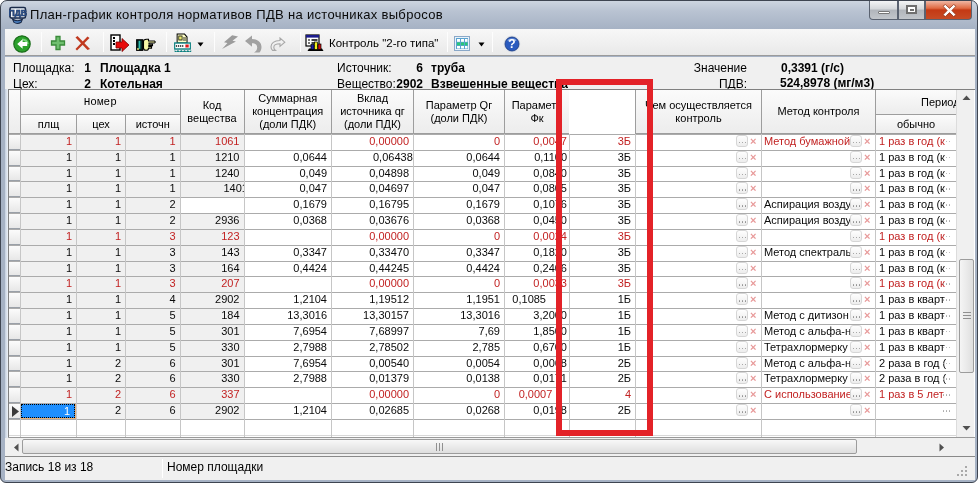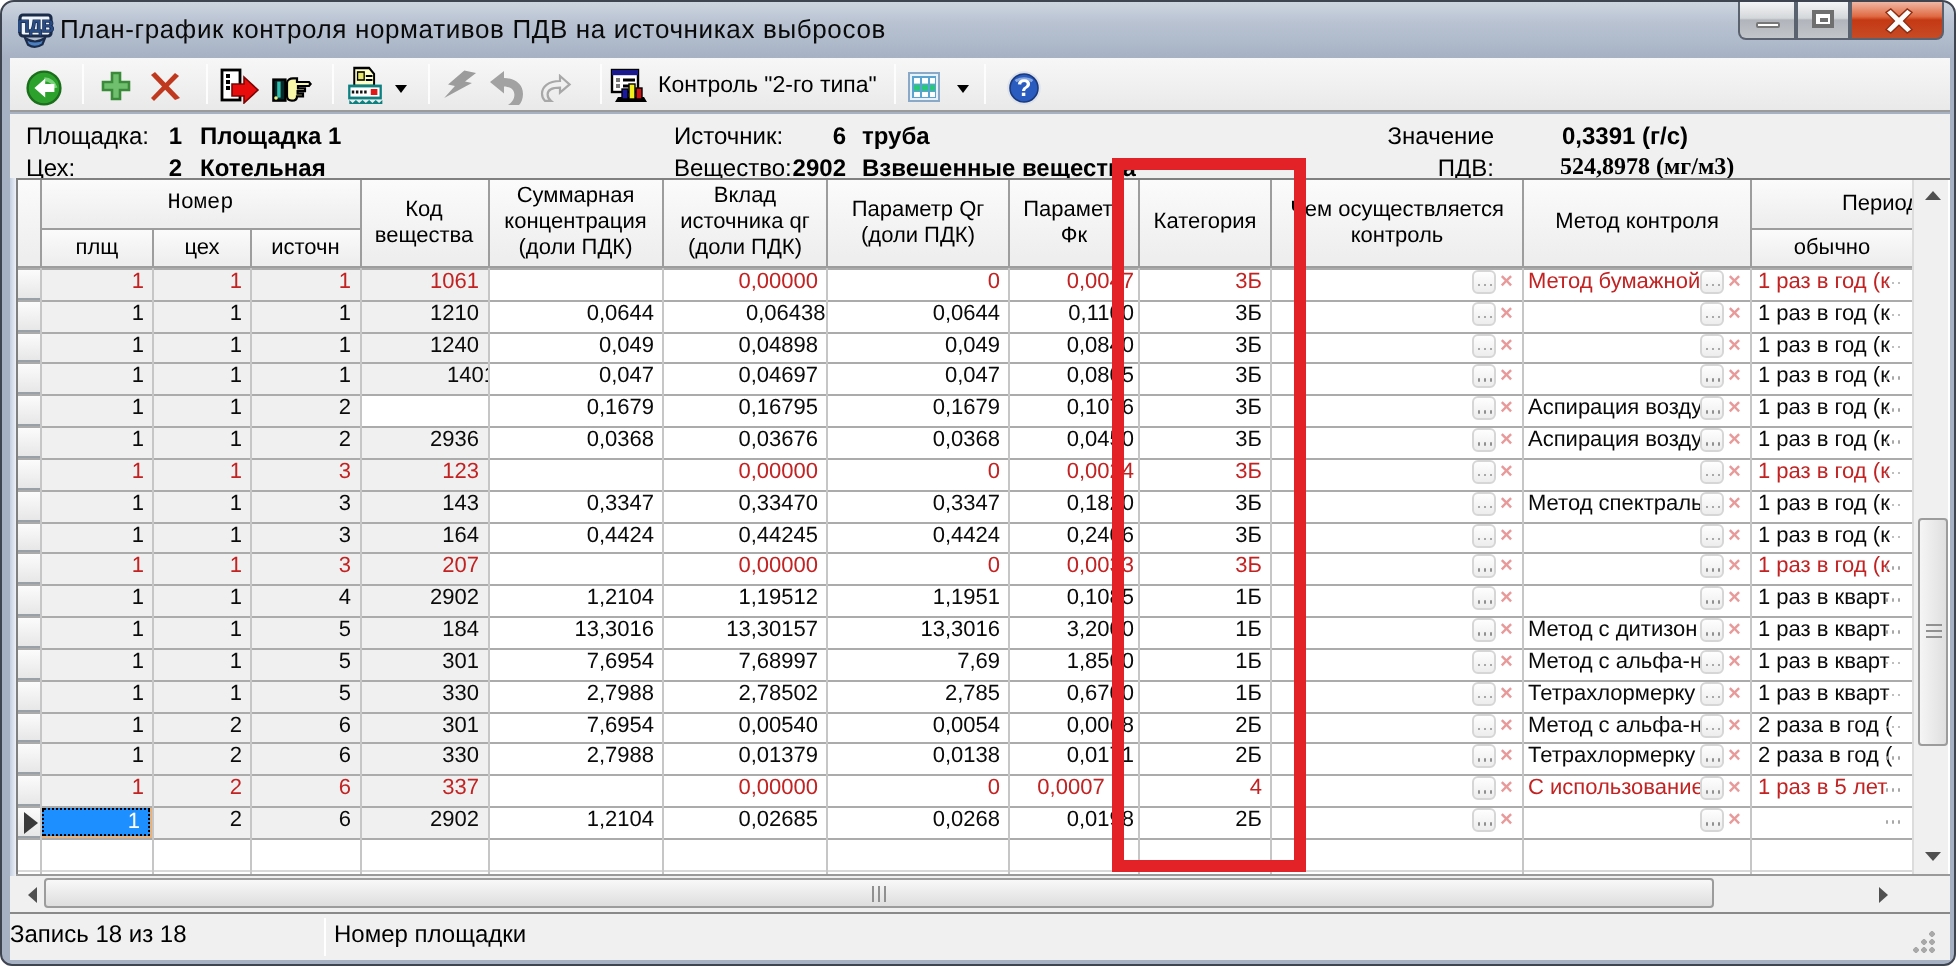--- a/index.html
+++ b/index.html
@@ -172,34 +172,33 @@
 <div class="txt t12 b" style="left:99px;top:75.5px;">Котельная</div>
 <div class="txt t12" style="left:336px;top:59.5px;">Источник:</div>
 <div class="txt t12" style="left:336px;top:75.5px;">Вещество:</div>
 <div class="txt t12 b" style="left:422px;top:59.5px;transform:translateX(-100%);">6</div>
 <div class="txt t12 b" style="left:430px;top:59.5px;">труба</div>
 <div class="txt t12 b" style="left:422px;top:75.5px;transform:translateX(-100%);">2902</div>
 <div class="txt t12 b" style="left:430px;top:75.5px;">Взвешенные вещества</div>
 <div class="txt t12" style="left:746px;top:59.5px;transform:translateX(-100%);">Значение</div>
 <div class="txt t12" style="left:746px;top:75.5px;transform:translateX(-100%);">ПДВ:</div>
 <div class="txt t12 b" style="left:780px;top:59.5px;">0,3391 (г/с)</div>
-<div class="txt t12 b" style="left:779px;top:74.5px;font-family:Liberation Serif, serif;">524,8978 (мг/м3)</div>
+<div class="txt t12 b" style="left:779px;top:74.5px;">524,8978 (мг/м3)</div>
 <div id="gridbg"></div>
     <div id="bluestrip"></div>
 <div class="hcell" style="left:7px;top:89px;width:12px;height:44px;border-left:none;"></div>
 <div class="hcell" style="left:19px;top:89px;width:159.5px;height:25px;font-family:Liberation Mono, monospace;">Номер</div>
 <div class="hcell" style="left:19px;top:114px;width:56px;height:19px;">плщ</div>
 <div class="hcell" style="left:75px;top:114px;width:49px;height:19px;">цех</div>
 <div class="hcell" style="left:124px;top:114px;width:54.5px;height:19px;">источн</div>
 <div class="hcell" style="left:178.5px;top:89px;width:64px;height:44px;">Код<br>вещества</div>
 <div class="hcell" style="left:242.5px;top:89px;width:87.5px;height:44px;">Суммарная<br>концентрация<br>(доли ПДК)</div>
 <div class="hcell" style="left:330px;top:89px;width:82px;height:44px;">Вклад<br>источника qг<br>(доли ПДК)</div>
 <div class="hcell" style="left:412px;top:89px;width:91px;height:44px;">Параметр Qг<br>(доли ПДК)</div>
 <div class="hcell" style="left:503px;top:89px;width:65px;height:44px;">Параметр<br>Фк</div>
-<div class="hcell" style="left:568px;top:89px;width:66px;height:44px;">Категория</div>
 <div class="hcell" style="left:634px;top:89px;width:126px;height:44px;">Чем осуществляется<br>контроль</div>
 <div class="hcell" style="left:760px;top:89px;width:114px;height:44px;">Метод контроля</div>
 <div class="hcell" style="left:874px;top:89px;width:81px;height:25px;">
       <span style="position:absolute;left:45px;">Период</span>
     </div>
 <div class="hcell" style="left:874px;top:114px;width:81px;height:19px;">обычно</div>
 <div class="abs" style="left:7px;top:133px;width:13px;height:15.83px;background:linear-gradient(180deg,#fdfdfd,#e7e7e7);border:1px solid #9aa0a8;border-top:none;"></div>
 <div class="cell num" style="left:19px;top:133px;width:56px;height:15.83px;line-height:14.83px;background:#f0f0f0;color:#c22222;">1</div>
 <div class="cell num" style="left:75px;top:133px;width:49px;height:15.83px;line-height:14.83px;background:#f0f0f0;color:#c22222;">1</div>
 <div class="cell num" style="left:124px;top:133px;width:54.5px;height:15.83px;line-height:14.83px;background:#f0f0f0;color:#c22222;">1</div>
@@ -470,21 +469,21 @@
       <div style="position:absolute;right:9px;top:7px;width:1.4px;height:1.4px;border-radius:50%;background:#a8a8a8;box-shadow:3px 0 0 #a8a8a8,-3px 0 0 #a8a8a8;"></div>
     </div>
 <div class="abs" style="left:7px;top:291.3px;width:13px;height:15.83px;background:linear-gradient(180deg,#fdfdfd,#e7e7e7);border:1px solid #9aa0a8;border-top:none;"></div>
 <div class="cell num" style="left:19px;top:291.3px;width:56px;height:15.83px;line-height:14.83px;background:#f0f0f0;color:#0a0a0a;">1</div>
 <div class="cell num" style="left:75px;top:291.3px;width:49px;height:15.83px;line-height:14.83px;background:#f0f0f0;color:#0a0a0a;">1</div>
 <div class="cell num" style="left:124px;top:291.3px;width:54.5px;height:15.83px;line-height:14.83px;background:#f0f0f0;color:#0a0a0a;">4</div>
 <div class="cell num" style="left:178.5px;top:291.3px;width:64px;height:15.83px;line-height:14.83px;background:#f0f0f0;color:#0a0a0a;">2902</div>
 <div class="cell num" style="left:242.5px;top:291.3px;width:87.5px;height:15.83px;line-height:14.83px;color:#0a0a0a;">1,2104</div>
 <div class="cell num" style="left:330px;top:291.3px;width:82px;height:15.83px;line-height:14.83px;color:#0a0a0a;">1,19512</div>
 <div class="cell num" style="left:412px;top:291.3px;width:91px;height:15.83px;line-height:14.83px;color:#0a0a0a;">1,1951</div>
-<div class="cell num" style="left:503px;top:291.3px;width:65px;height:15.83px;line-height:14.83px;color:#0a0a0a;padding-right:2px;">0,1085</div>
+<div class="cell num" style="left:482px;top:291.3px;width:65px;height:15.83px;line-height:14.83px;color:#0a0a0a;padding-right:2px;">0,1085</div>
 <div class="cell num" style="left:568px;top:291.3px;width:66px;height:15.83px;line-height:14.83px;color:#0a0a0a;">1Б</div>
 <div class="cell" style="left:634px;top:291.3px;width:126px;height:15.83px;">
       <div class="dotbtn" style="left:101px;">
         <i></i>
       </div>
       <div class="xbtn" style="left:115px;">×</div>
     </div>
 <div class="cell" style="left:760px;top:291.3px;width:114px;height:15.83px;line-height:14.83px;color:#0a0a0a;">
       <div style="position:absolute;left:3px;width:88px;overflow:hidden;white-space:nowrap;"></div>
       <div class="dotbtn" style="left:89px;">

